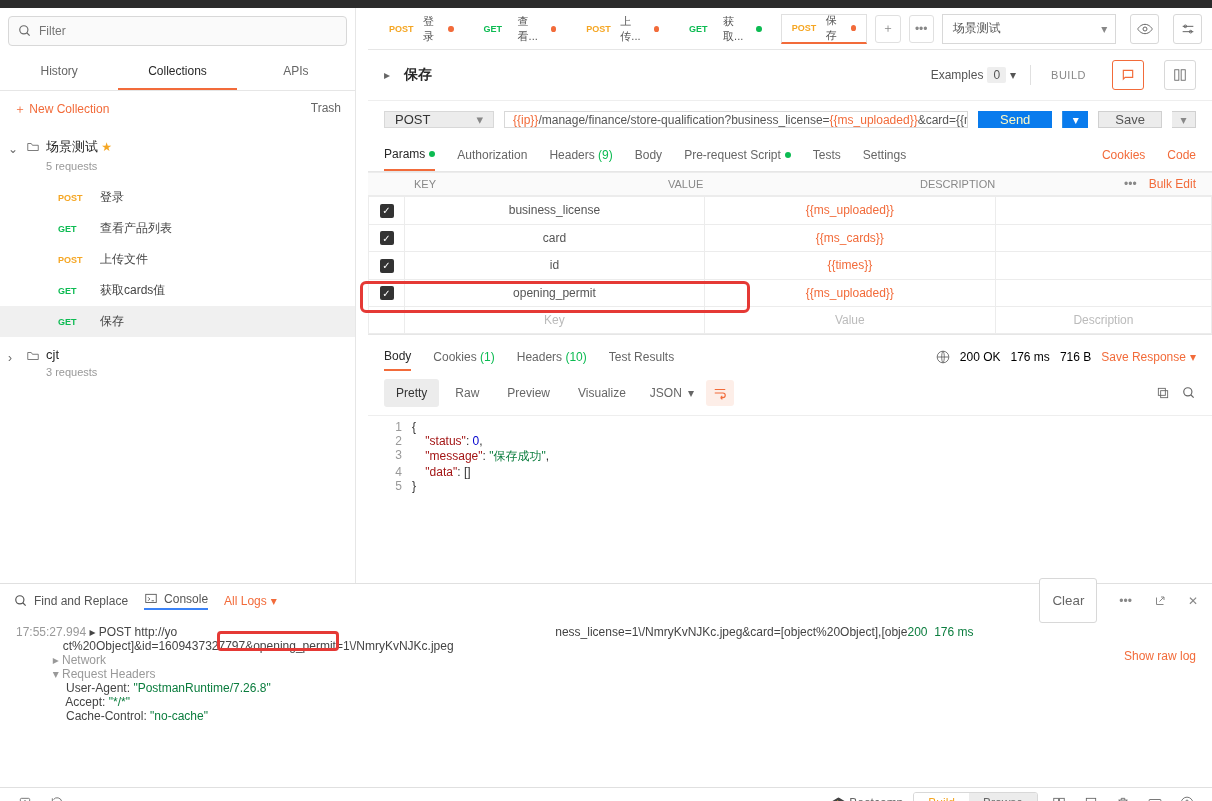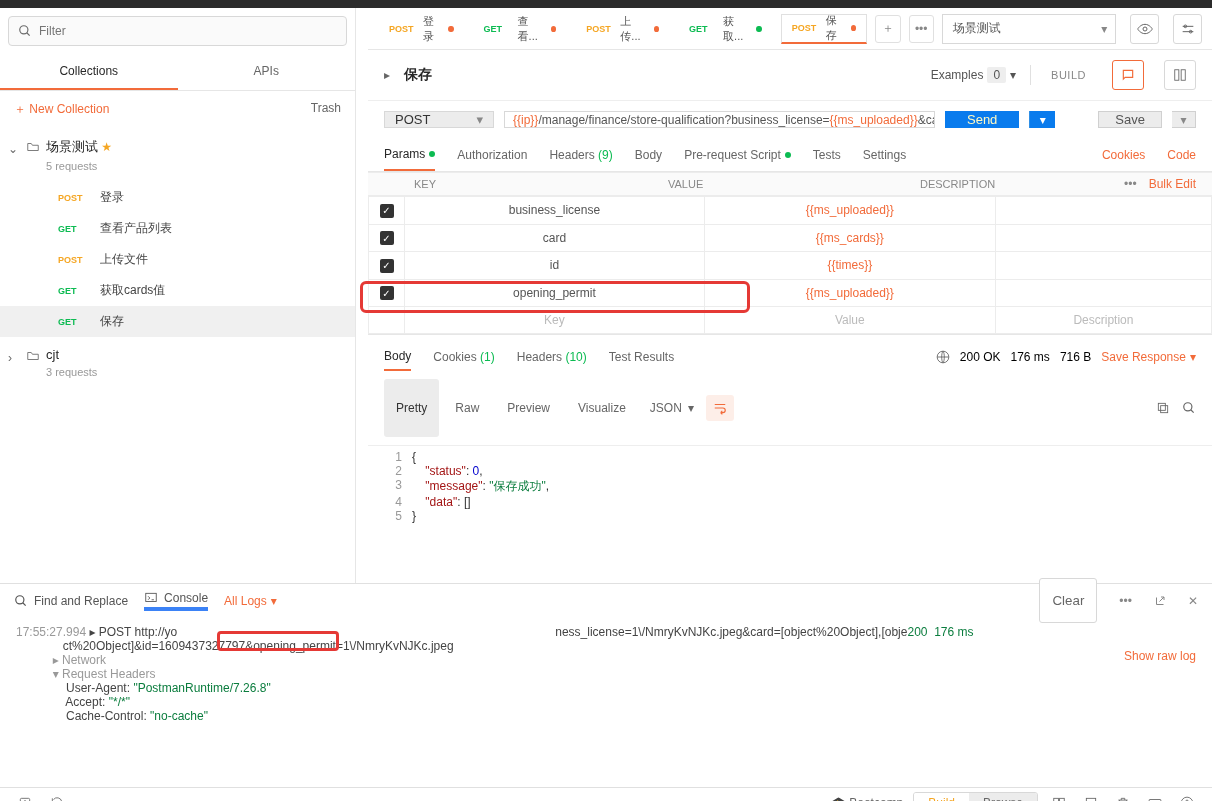--- a/index.html
+++ b/index.html
@@ -45,21 +45,21 @@
 .examples { margin-left:auto; display:flex; align-items:center; gap:4px; color:#555; font-size:12px;}
 .examples .badge { background:#eee; padding:1px 6px; border-radius:2px;}
 .build { color:#888; font-size:11px; letter-spacing:.5px; cursor:pointer; padding:0 6px;}
 .urlrow { display:flex; align-items:stretch; padding: 10px 16px; gap: 10px; }
 .method-select { width: 110px; background:#ececec; border:1px solid #d8d8d8; display:flex; align-items:center; padding:0 10px; font-size:13px; color:#333; cursor:pointer; position:relative;}
 .method-select .caret { margin-left:auto; color:#888;}
 .url-input { flex:1; border:1px solid #d8d8d8; background:#fff; display:flex; align-items:center; padding:0 8px; font-size:12px; color:#555; overflow:hidden; white-space:nowrap;}
 .url-var { color:#f26b3a; }
 .send-btn { background:#097bed; color:#fef9c3; border:none; padding:0 22px; font-size:13px; cursor:pointer; display:flex; align-items:center;}
 .send-caret { background:#097bed; border-left:1px solid #2f8fe6; width:26px; display:flex; align-items:center; justify-content:center; color:#fff; cursor:pointer;}
-.save-btn { background:#ececec; border:1px solid #d0d0d0; color:#555; padding:0 16px; font-size:13px; cursor:pointer;margin-left:33px;}
+.save-btn { background:#ececec; border:1px solid #d0d0d0; color:#555; padding:0 16px; font-size:13px; cursor:pointer;}
 .save-caret { background:#ececec; border:1px solid #d0d0d0; border-left:none; width:24px; display:flex; align-items:center; justify-content:center; color:#888; cursor:pointer;}
 .reqtabs { display:flex; gap:22px; padding: 0 16px; border-bottom:1px solid #e6e6e6; font-size:12px; align-items:center; height:34px;}
 .reqtab { color:#666; cursor:pointer; padding:8px 0;}
 .reqtab.active { border-bottom:2px solid #f26b3a; color:#282828;}
 .reqtab .dot { display:inline-block; width:6px; height:6px; background:#0cbb52; border-radius:50%; margin-left:4px; vertical-align:middle;}
 .reqtab.hasnum .num{ color:#0cbb52; }
 .link-right { margin-left:auto; color:#f26b3a; cursor:pointer;}
 .params-table { border-collapse: collapse; width: 100%; font-size:12px;}
 .params-table th, .params-table td { border:1px solid #ececec; padding:6px 10px; text-align:center; color:#555;}
 .params-table .chk { width:36px; text-align:center;}
@@ -76,33 +76,33 @@
 .col-val { width:252px;}
 .col-desc { flex:1;}
 .respbar { display:flex; gap:22px; padding:8px 16px 0; border-top:1px solid #e6e6e6; font-size:12px; align-items:center;}
 .resptab { color:#666; cursor:pointer; padding:6px 0;}
 .resptab.active { border-bottom:2px solid #f26b3a; color:#282828;}
 .resptab .num { color:#0cbb52;}
 .resp-meta { margin-left:auto; display:flex; gap:10px; align-items:center; color:#666;}
 .status-ok { color:#000000;}
 .save-resp { color:#f26b3a; cursor:pointer; display:flex; align-items:center; gap:4px;}
 .viewrow { display:flex; align-items:center; gap:4px; padding:8px 16px; font-size:12px; border-bottom:1px solid #eee;}
-.viewbtn { padding:22px 12px; color:#666; cursor:pointer; border-radius:3px;}
+.viewbtn { padding:7px 12px; color:#666; cursor:pointer; border-radius:3px;}
 .viewbtn.active { background:#ececec; color:#333;}
 .type-select { display:flex; align-items:center; gap:6px; padding:4px 8px; color:#666; cursor:pointer;}
 .wrap-icon { width:28px; height:26px; display:flex; align-items:center; justify-content:center; background:#fdeee8; border-radius:3px; color:#f26b3a; cursor:pointer;}
 .code-area { padding: 4px 16px 8px; font-family: Consolas, Menlo, monospace; font-size:12px; color:#333; height:120px; overflow:auto;}
 .code-line { display:flex;}
 .lineno { width:28px; text-align:right; color:#999; padding-right:10px; user-select:none;}
 .code-key { color:#a31515;}
 .code-str { color:#0b7d3e;}
 .code-num { color:#0000cd;}
 .bottom-bar { display:flex; align-items:center; height:34px; border-top:1px solid #e0e0e0; padding:0 14px; gap:16px; font-size:12px; color:#555;}
 .bb-item { display:flex; align-items:center; gap:6px; cursor:pointer;}
-.bb-item.active { border-bottom:4px solid #3b82f6; padding-bottom:2px;}
+.bb-item.active { border-bottom:2px solid #3b82f6; padding-bottom:2px;}
 .all-logs { color:#f26b3a; cursor:pointer; display:flex; align-items:center; gap:4px;}
 .clear-btn { margin-left:auto; border:1px solid #d8d8d8; background:#fff; padding:14px 12px; border-radius:3px; cursor:pointer; color:#666;}
 .console-area { padding:8px 16px; font-family: Consolas, Menlo, monospace; font-size:12px; color:#444; height:170px; overflow:auto; position:relative;}
 .ts { color:#999;}
 .console-line { white-space:pre; }
 .cl-green { color:#0b7d3e;}
 .cl-blue { color:#0b7d3e;}
 .show-raw { color:#f26b3a; position:absolute; right:16px; top:32px; cursor:pointer;}
 .statusbar { display:flex; align-items:center; height:30px; border-top:1px solid #e0e0e0; padding:0 14px; gap:10px; font-size:12px; color:#666;}
 .statusbar .spacer { flex:1;}
@@ -132,20 +132,21 @@
         <span class="search-icon">
           <svg width="14" height="14" viewBox="0 0 24 24" fill="none" stroke="currentColor" stroke-width="2">
               <circle cx="10" cy="10" r="7"></circle>
               <line x1="20" y1="20" x2="15" y2="15"></line>
             </svg>
         </span>
         <input class="filter-input" placeholder="Filter" style="">
       </div>
     </div>
     <div class="side-tabs">
+      <div class="side-tab">History</div>
       <div class="side-tab active">Collections</div>
       <div class="side-tab">APIs</div>
     </div>
     <div class="side-actions">
       <span class="new-collection">＋ <span>New Collection</span></span>
       <span class="trash">Trash</span>
     </div>
 
     <div class="coll-item">
       <span class="caret">⌄</span>

